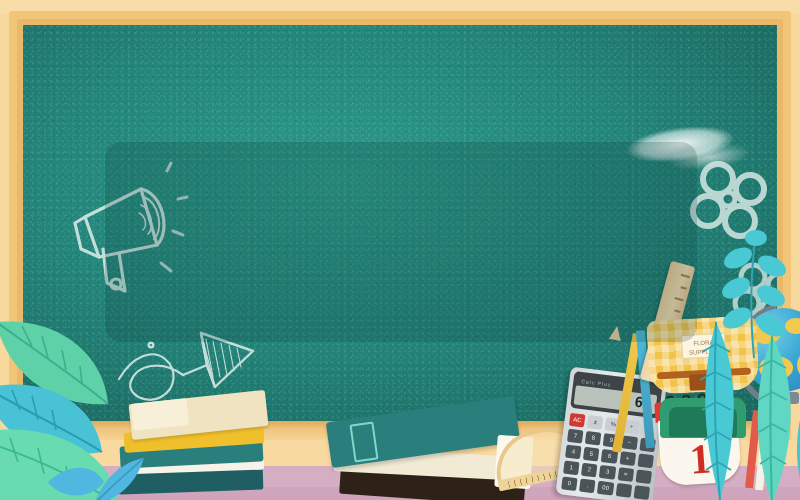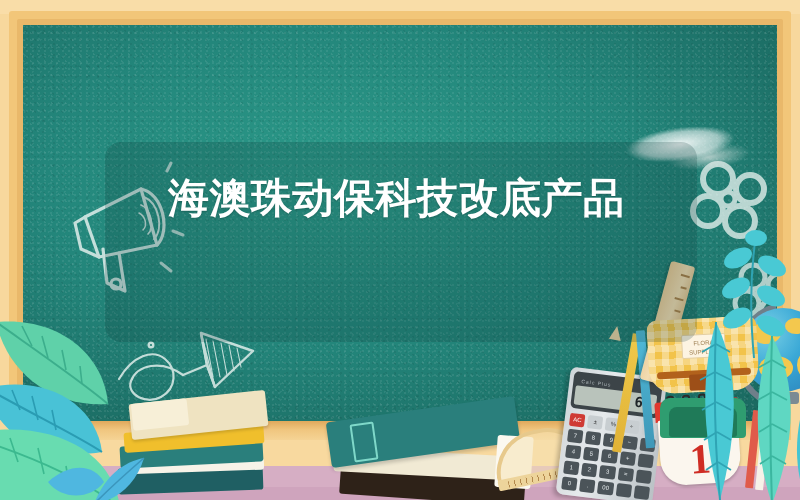--- a/index.html
+++ b/index.html
@@ -378,16 +378,15 @@
 
   <svg class="leaf" style="left:86px;top:452px;" width="80" height="56" viewBox="0 0 80 56">
     <g fill="#4fb7e0">
       <path d="M8 52 C18 26 36 10 58 6 C50 32 32 48 8 52 Z"></path>
     </g>
     <path d="M8 52 C26 34 44 18 58 6" stroke="#3b96bd" stroke-width="1.6" fill="none"></path>
   </svg>
 
   <div class="tint"></div>
   <div class="headline">
-    <div>海澳珠动保科技改底产品</div>
   </div>
 
 </div>
 
 </body></html>

